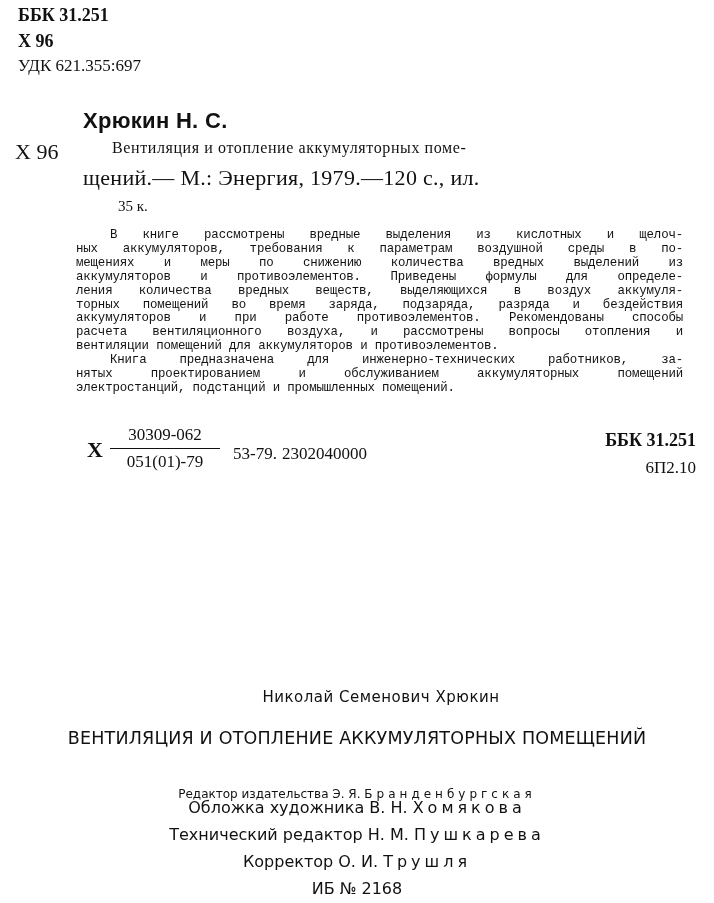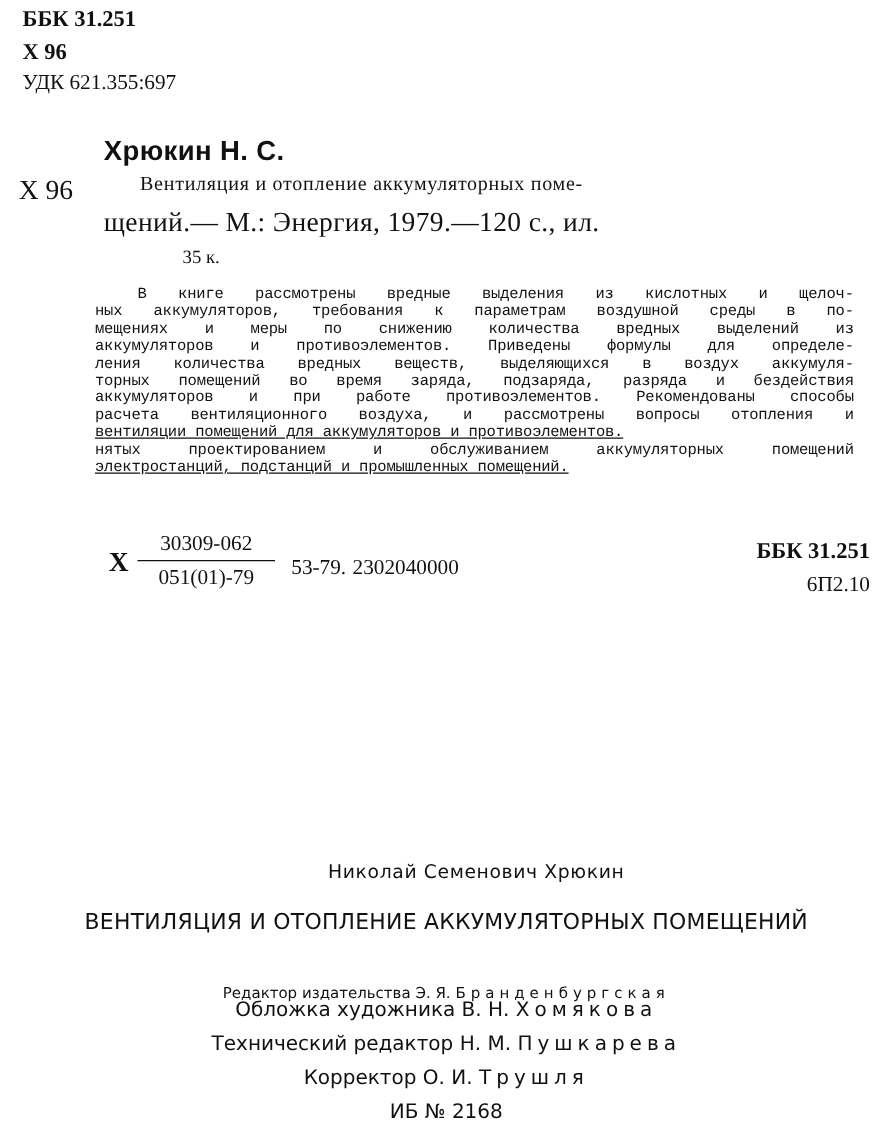--- a/index.html
+++ b/index.html
@@ -8,26 +8,26 @@
   .serif { font-family: "Liberation Serif", serif; }
 
   #bbk-top { left: 18px; top: 5px; font-size: 18px; font-weight: bold; }
   #x96-top { left: 18px; top: 31px; font-size: 18px; font-weight: bold; }
   #udk { left: 18px; top: 56px; font-size: 17px; }
 
   #author-head { left: 83px; top: 108px; font-size: 22px; font-weight: bold; font-family: "Liberation Sans", sans-serif; letter-spacing: 0.3px; }
   #x96-mid { left: 15px; top: 139px; font-size: 22px; }
   #title-line1 { left: 112px; top: 139px; font-size: 16px; letter-spacing: 0.6px; text-align: right; }
   #title-line2 { left: 83px; top: 165px; font-size: 22px; letter-spacing: 0.3px; }
-  #price { left: 118px; top: 198px; font-size: 15px; margin-left: 28px; }
+  #price { left: 118px; top: 198px; font-size: 15px; }
 
   #annotation { position: absolute; left: 76px; top: 229px; width: 607px; font-size: 12.4px; line-height: 13.9px; font-family: "Liberation Mono", monospace; letter-spacing: -0.15px; }
   #annotation .ln { display: block; white-space: nowrap; text-align: justify; text-align-last: justify; }
   #annotation .ind { padding-left: 34px; }
-  #annotation .last { text-align-last: left; text-decoration: underline; }
+  #annotation .last { text-align-last: left; }
 
   #index-x { left: 87px; top: 437px; font-size: 22px; font-weight: bold; }
   #frac { position: absolute; left: 110px; top: 425px; width: 110px; text-align: center; font-size: 17px; }
   #frac .num { display: block; border-bottom: 1.5px solid #111; padding-bottom: 3px; }
   #frac .den { display: block; padding-top: 3px; text-align: center; }
   #order { left: 233px; top: 444px; font-size: 17px; }
   #code { left: 282px; top: 444px; font-size: 17px; }
   #bbk-right { right: 18px; top: 430px; font-size: 18px; font-weight: bold; }
   #bbk-sub { right: 18px; top: 458px; font-size: 17px; }
 
@@ -57,20 +57,21 @@
 <div id="annotation">
   <span class="ln ind">В книге рассмотрены вредные выделения из кислотных и щелоч-</span>
   <span class="ln">ных аккумуляторов, требования к параметрам воздушной среды в по-</span>
   <span class="ln">мещениях и меры по снижению количества вредных выделений из</span>
   <span class="ln">аккумуляторов и противоэлементов. Приведены формулы для определе-</span>
   <span class="ln">ления количества вредных веществ, выделяющихся в воздух аккумуля-</span>
   <span class="ln">торных помещений во время заряда, подзаряда, разряда и бездействия</span>
   <span class="ln">аккумуляторов и при работе противоэлементов. Рекомендованы способы</span>
   <span class="ln">расчета вентиляционного воздуха, и рассмотрены вопросы отопления и</span>
   <span class="ln last">вентиляции помещений для аккумуляторов и противоэлементов.</span>
+  <span class="ln ind">Книга предназначена для инженерно-технических работников, за-</span>
   <span class="ln">нятых проектированием и обслуживанием аккумуляторных помещений</span>
   <span class="ln last">электростанций, подстанций и промышленных помещений.</span>
 </div>
 
 <div id="index-x" class="abs serif">Х</div>
 <div id="frac" class="serif">
   <span class="num">30309-062</span>
   <span class="den">051(01)-79</span>
 </div>
 <div id="order" class="abs serif">53-79.</div>

